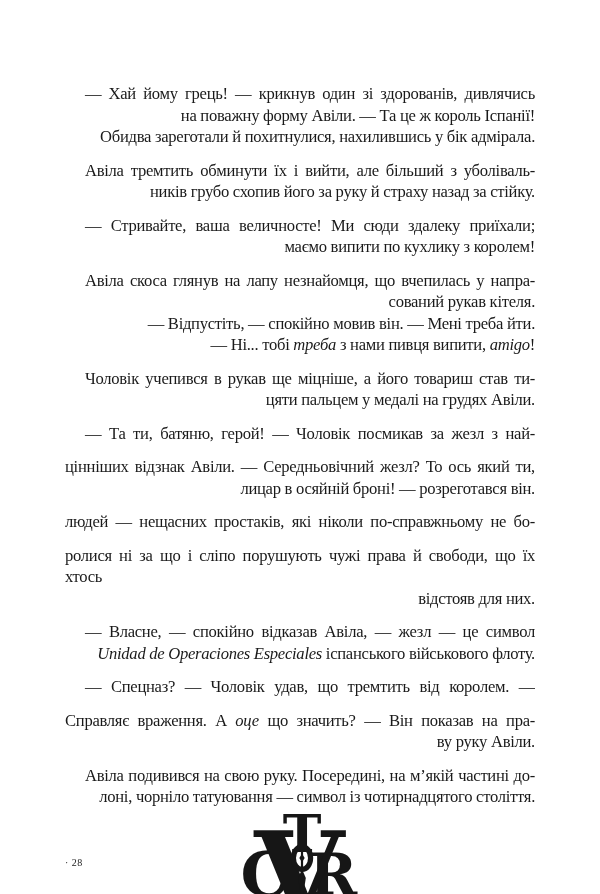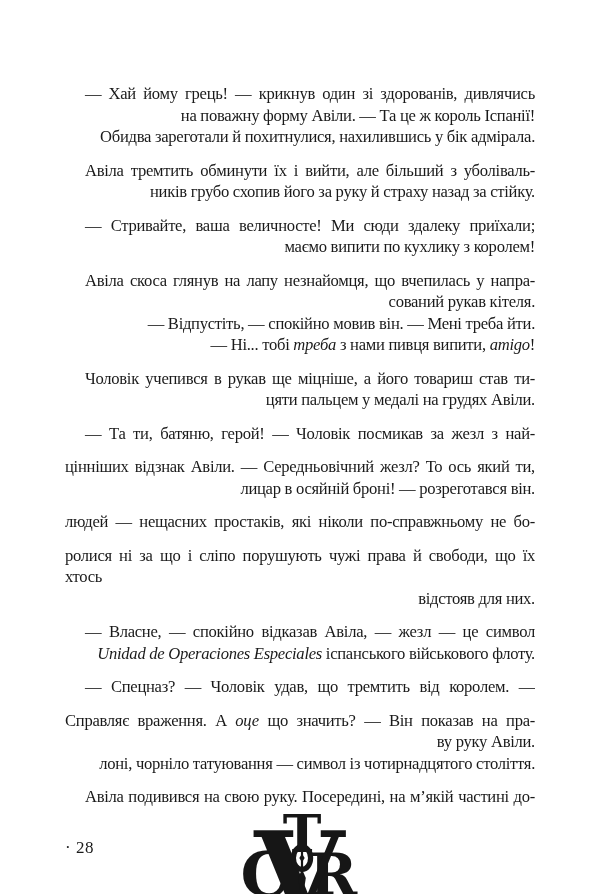--- a/index.html
+++ b/index.html
@@ -41,22 +41,22 @@
     width:100%;
     text-align:center;
     margin:4px 0 6px 0;
   }
   svg.emblem{
     overflow:visible;
     display:inline-block;
   }
   .pagenum{
     position:absolute;
-    left:65px;top:838px;
-    font-size:17px;
+    left:65px;top:857px;
+    font-size:10px;
     color:#1a1a1a;
     letter-spacing:0.5px;
     font-family:Liberation Serif, serif;
   }
 </style>
 </head>
 <body>
 
 <div class="page">
 
@@ -105,22 +105,22 @@
         <div class="para">
           <div class="line indent just"><span>— Власне, — спокійно відказав Авіла, — жезл — це символ</span></div>
           <div class="line"><span class="it">Unidad de Operaciones Especiales</span><span> іспанського військового флоту.</span></div>
         </div>
         <div class="para">
           <div class="line indent just"><span>— Спецназ? — Чоловік удав, що тремтить від королем. —</span></div>
           <div class="line just"><span>Справляє враження. А </span><span class="it">оце</span><span> що значить? — Він показав на пра-</span></div>
           <div class="line"><span>ву руку Авіли.</span></div>
         </div>
         <div class="para">
+          <div class="line indent just"><span>Авіла подивився на свою руку. Посередині, на м’якій частині до-</span></div>
           <div class="line"><span>лоні, чорніло татуювання — символ із чотирнадцятого століття.</span></div>
-          <div class="line indent just"><span>Авіла подивився на свою руку. Посередині, на м’якій частині до-</span></div>
         </div>
       </div>
 
     <div class="emblem-wrap">
       <svg class="emblem" viewBox="0 0 108 106" width="108" height="106" xmlns="http://www.w3.org/2000/svg">
         <g id="emblem-g" fill="#161616" font-family="'DejaVu Serif','Liberation Serif',serif" font-weight="bold">
           <text x="19" y="84" font-size="62" text-anchor="middle">C</text>
           <text x="87" y="83" font-size="58" text-anchor="middle">R</text>
           <text x="53" y="103" font-size="116" text-anchor="middle">V</text>
           <path d="M54.9,35 L57.1,35 L57.1,60 L54.9,60 Z"></path>

